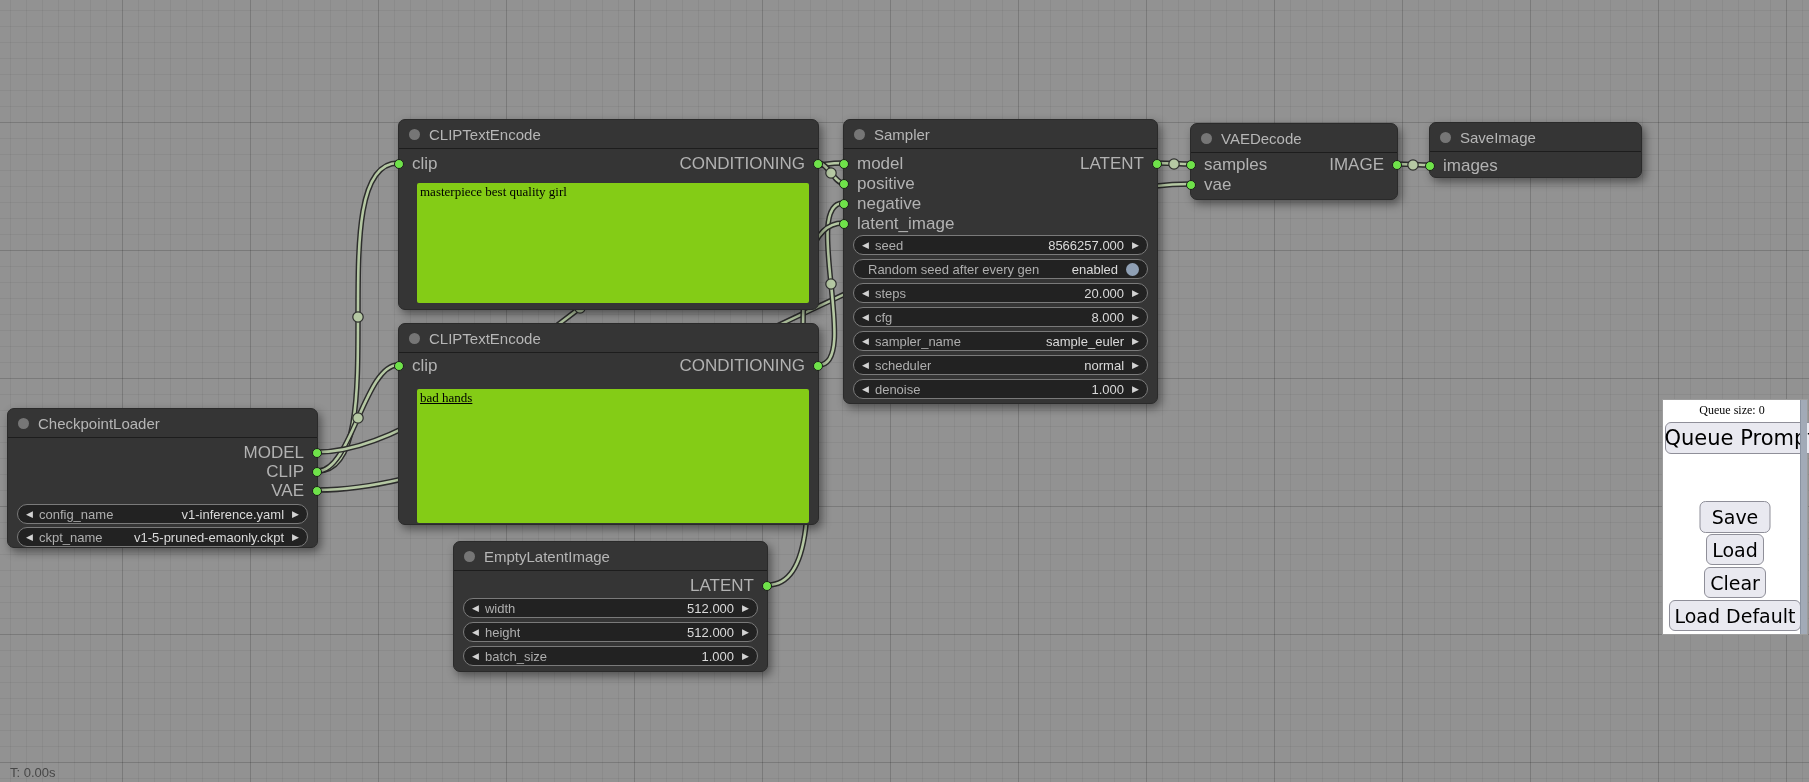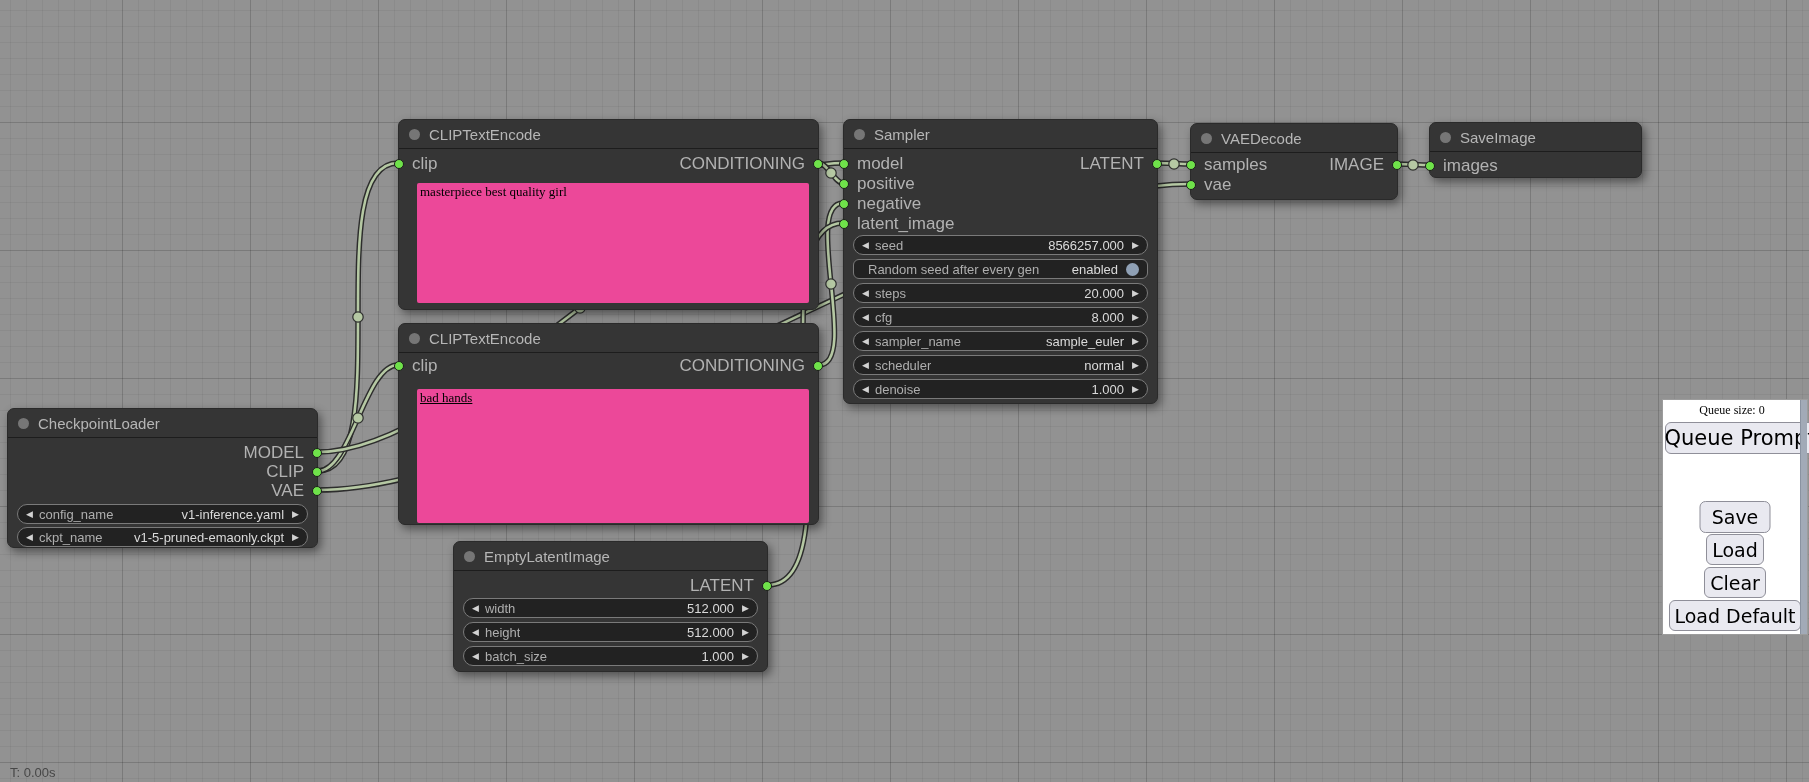--- a/index.html
+++ b/index.html
@@ -29,21 +29,21 @@
 
   .widget{position:absolute;left:9px;right:9px;height:20px;background:#222;border:1px solid #7a7a7a;
     border-radius:10px;display:flex;align-items:center;font-size:13px;color:#aeaeae;
     padding:0 8px;box-sizing:border-box;white-space:nowrap;}
   .widget .arr{font-size:9px;color:#d2d2d2;line-height:1;flex:0 0 auto;}
   .widget .wl{margin-left:6px;overflow:hidden;}
   .widget .wv{margin-left:auto;margin-right:8px;color:#dadada;}
   .widget.toggle .wl{margin-left:6px;}
   .widget .togdot{width:13px;height:13px;border-radius:50%;background:#8fa0b5;flex:0 0 auto;}
 
-  .prompt{position:absolute;background:#ec4899;color:#000;font-family:"Liberation Serif",serif;
+  .prompt{position:absolute;background:#84cc16;color:#000;font-family:"Liberation Serif",serif;
     font-size:13px;line-height:1.3;padding:1px 3px;box-sizing:border-box;border-radius:2px;
     overflow:hidden;cursor:text;}
 
   #queue-panel{position:absolute;left:1662px;top:399px;width:146px;height:236px;background:#fff;
     border:1px solid #9c9c9c;box-sizing:border-box;}
   #queue-size{position:absolute;left:0;right:6px;top:3px;text-align:center;
     font-family:"Liberation Serif",serif;font-size:12px;color:#000;}
   .btn{position:absolute;left:50%;transform:translateX(-50%);background:#e9e9f0;border:1px solid #8f8f99;
     border-radius:6px;font-family:"DejaVu Sans",sans-serif;color:#000;padding:0;cursor:pointer;
     display:flex;align-items:center;justify-content:center;white-space:nowrap;}
@@ -182,21 +182,21 @@
     <div class="slot in" style="top:97px;">
       <span class="sdot"></span>
       <span class="slabel">latent_image</span>
     </div>
     <div class="widget" style="top:115px;">
       <span class="arr">◀</span>
       <span class="wl">seed</span>
       <span class="wv">8566257.000</span>
       <span class="arr">▶</span>
     </div>
-    <div class="widget toggle" style="top:139px;border-radius:6px;">
+    <div class="widget toggle" style="top:139px;">
       <span class="wl">Random seed after every gen</span>
       <span class="wv">enabled</span>
       <span class="togdot"></span>
     </div>
     <div class="widget" style="top:163px;">
       <span class="arr">◀</span>
       <span class="wl">steps</span>
       <span class="wv">20.000</span>
       <span class="arr">▶</span>
     </div>

